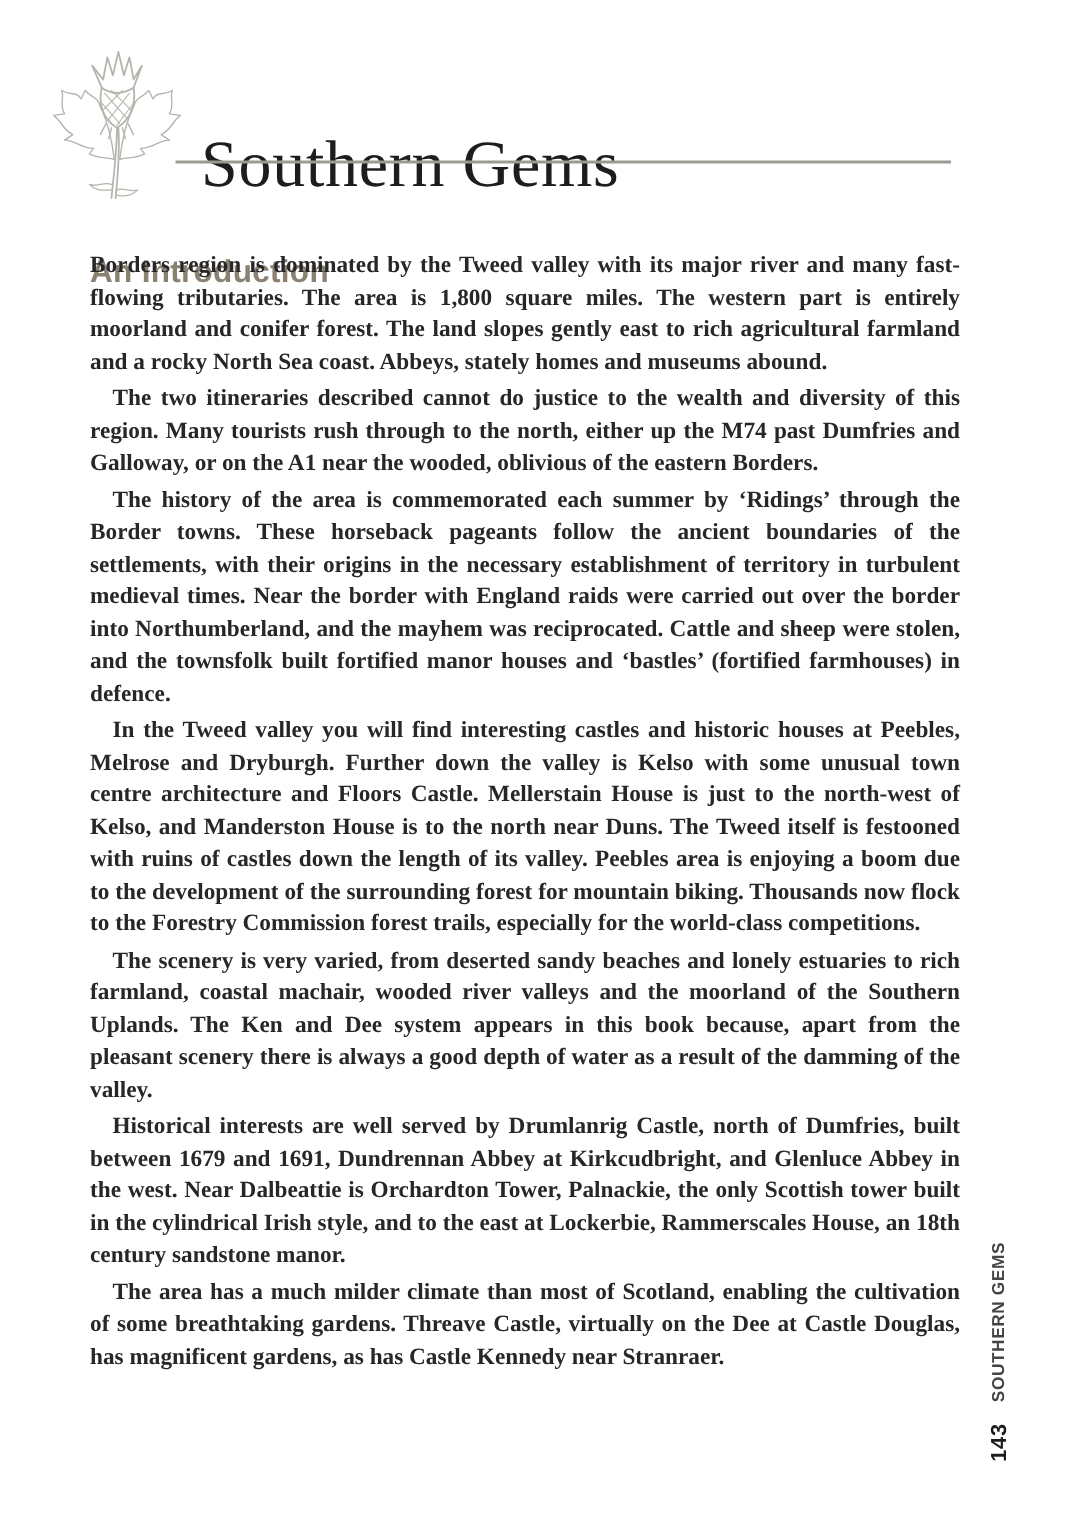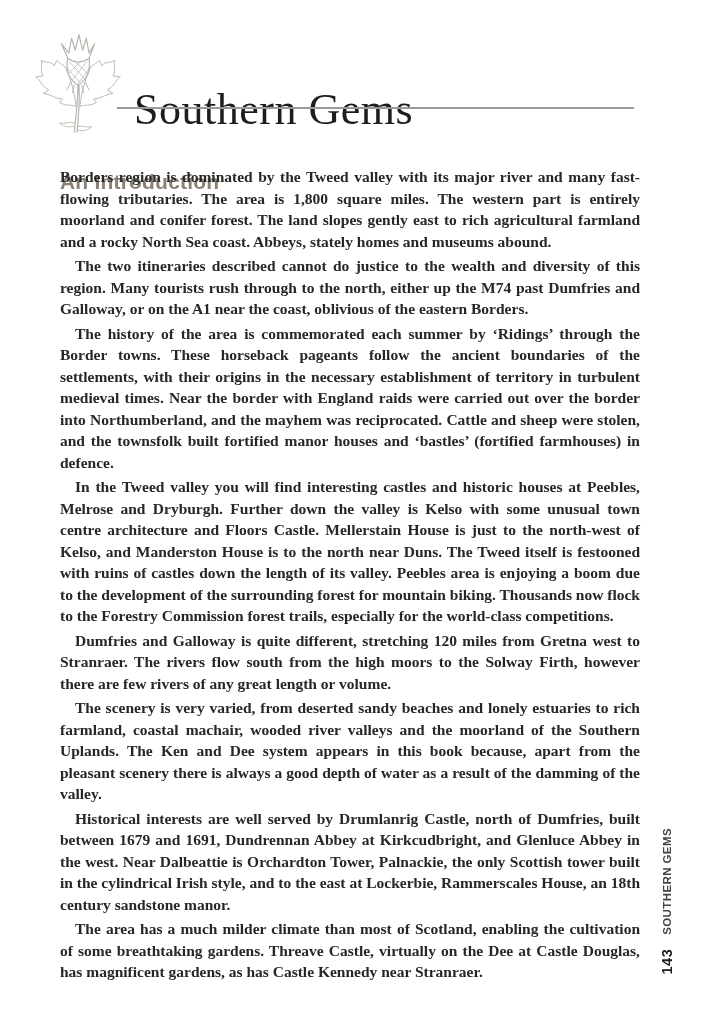--- a/index.html
+++ b/index.html
@@ -123,24 +123,23 @@
   </svg>
 
   <h1 class="chapter-title">Southern Gems</h1>
 
   <div class="title-rule"></div>
 
   <h2 class="section-heading">An Introduction</h2>
 
   <div class="body-text">
       <p>Borders region is dominated by the Tweed valley with its major river and many fast-flowing tributaries. The area is 1,800 square miles. The western part is entirely moorland and conifer forest. The land slopes gently east to rich agricultural farmland and a rocky North Sea coast. Abbeys, stately homes and museums abound.</p>
-      <p>The two itineraries described cannot do justice to the wealth and diversity of this region. Many tourists rush through to the north, either up the M74 past Dumfries and Galloway, or on the A1 near the coast, oblivious of the eastern Borders.</p>
+      <p>The two itineraries described cannot do justice to the wealth and diversity of this region. Many tourists rush through to the north, either up the M74 past Dumfries and Galloway, or on the A1 near the wooded, oblivious of the eastern Borders.</p>
       <p>The history of the area is commemorated each summer by ‘Ridings’ through the Border towns. These horseback pageants follow the ancient boundaries of the settlements, with their origins in the necessary establishment of territory in turbulent medieval times. Near the border with England raids were carried out over the border into Northumberland, and the mayhem was reciprocated. Cattle and sheep were stolen, and the townsfolk built fortified manor houses and ‘bastles’ (fortified farmhouses) in defence.</p>
       <p>In the Tweed valley you will find interesting castles and historic houses at Peebles, Melrose and Dryburgh. Further down the valley is Kelso with some unusual town centre architecture and Floors Castle. Mellerstain House is just to the north-west of Kelso, and Manderston House is to the north near Duns. The Tweed itself is festooned with ruins of castles down the length of its valley. Peebles area is enjoying a boom due to the development of the surrounding forest for mountain biking. Thousands now flock to the Forestry Commission forest trails, especially for the world-class competitions.</p>
-      <p>Dumfries and Galloway is quite different, stretching 120 miles from Gretna west to Stranraer. The rivers flow south from the high moors to the Solway Firth, however there are few rivers of any great length or volume.</p>
       <p>The scenery is very varied, from deserted sandy beaches and lonely estuaries to rich farmland, coastal machair, wooded river valleys and the moorland of the Southern Uplands. The Ken and Dee system appears in this book because, apart from the pleasant scenery there is always a good depth of water as a result of the damming of the valley.</p>
       <p>Historical interests are well served by Drumlanrig Castle, north of Dumfries, built between 1679 and 1691, Dundrennan Abbey at Kirkcudbright, and Glenluce Abbey in the west. Near Dalbeattie is Orchardton Tower, Palnackie, the only Scottish tower built in the cylindrical Irish style, and to the east at Lockerbie, Rammerscales House, an 18th century sandstone manor.</p>
       <p>The area has a much milder climate than most of Scotland, enabling the cultivation of some breathtaking gardens. Threave Castle, virtually on the Dee at Castle Douglas, has magnificent gardens, as has Castle Kennedy near Stranraer.</p>
     </div>
 
   <div class="sidebar">
     <span class="page-number">143</span>
     <span class="sidebar-title">SOUTHERN GEMS</span>
   </div>
 

